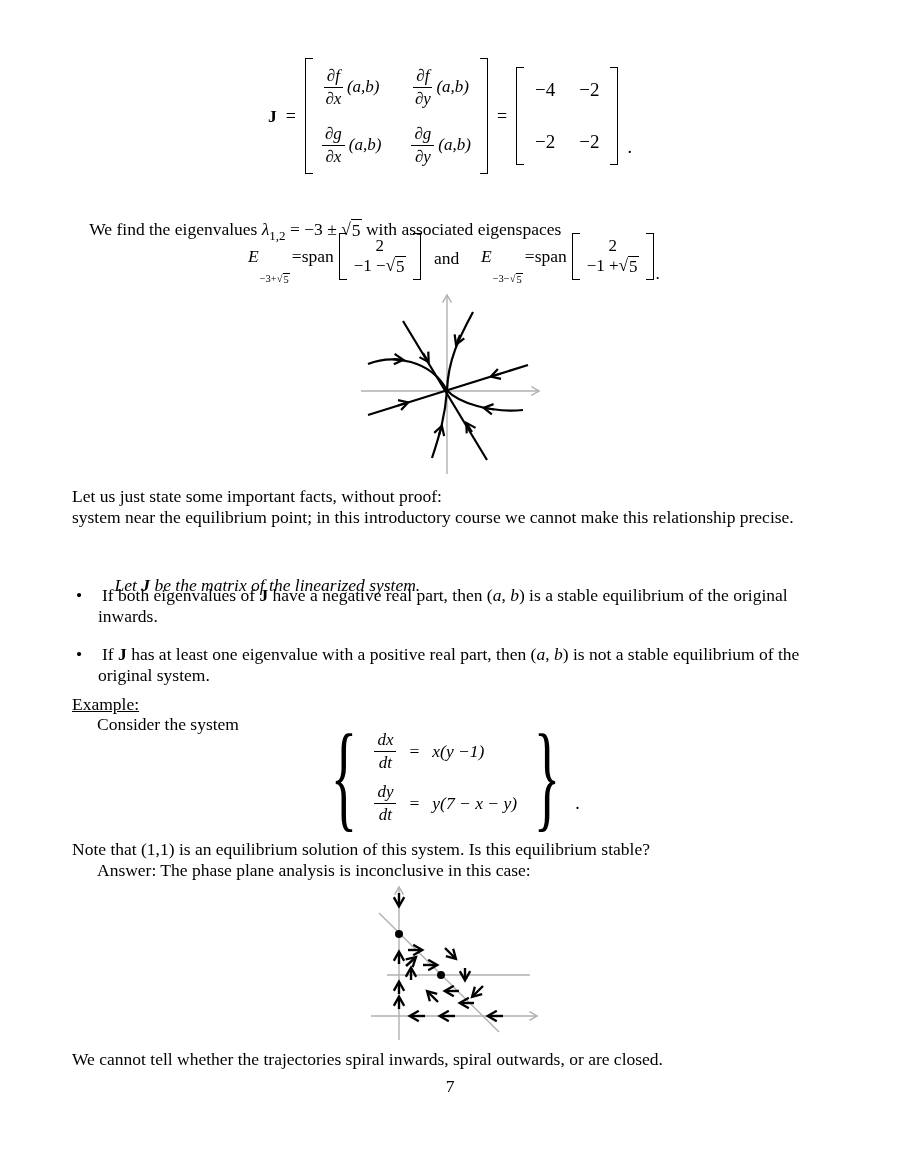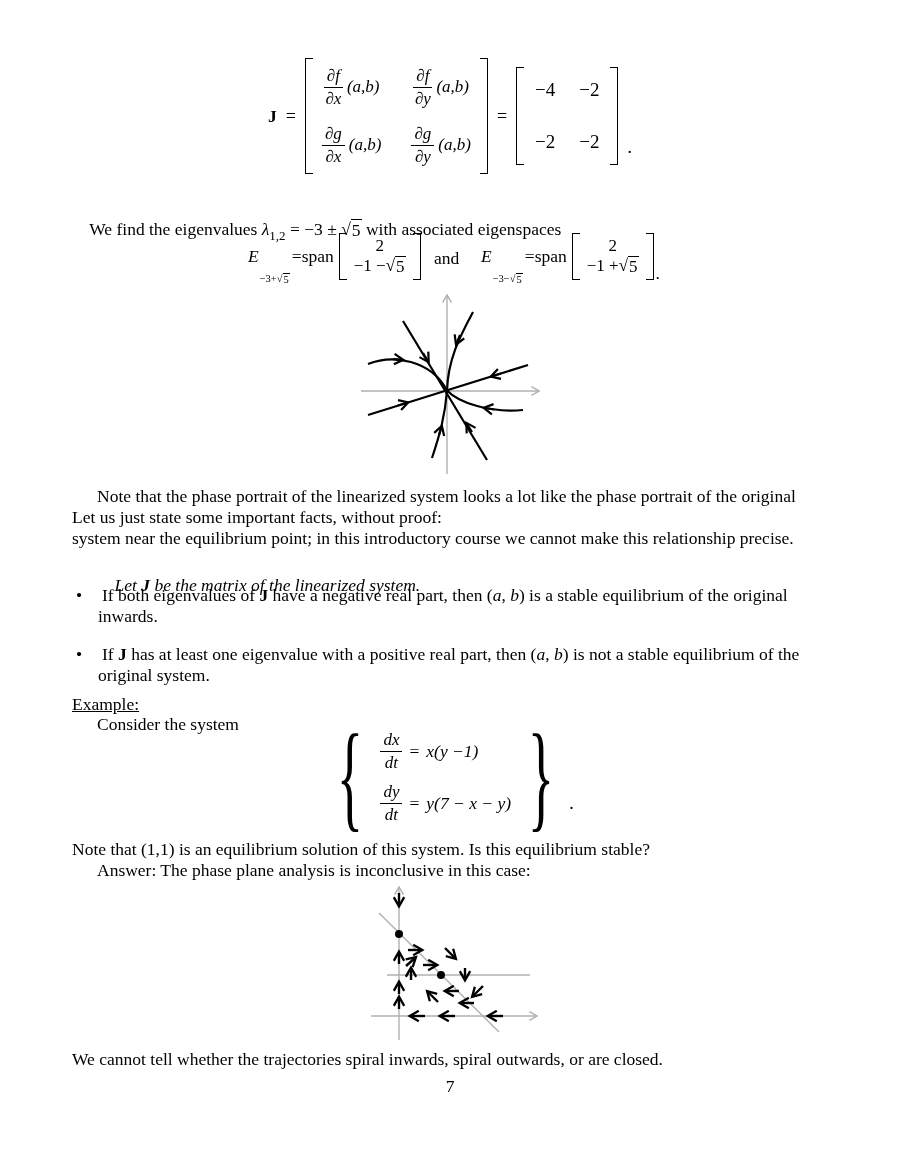--- a/index.html
+++ b/index.html
@@ -40,21 +40,21 @@
   .vrow{display:inline-flex;align-items:baseline;}
   .vper{align-self:flex-end;margin:0 0 -4px 2px;}
   
   .brow{display:flex;}
   .bdot{display:inline-block;width:26px;padding-left:4px;flex:0 0 26px;}
   .bindent{margin-left:26px;}
   .underline{text-decoration:underline;}
   
   .brace{font-size:100px;font-weight:400;line-height:0.78;transform:scale(0.55,1.18);}
   .odecol{display:flex;flex-direction:column;gap:10px;margin:0 2px;}
-  .oderow{display:flex;align-items:center;gap:7px;font-size:17.5px;}
+  .oderow{display:flex;align-items:center;gap:13px;font-size:17.5px;}
   .period-low2{align-self:flex-end;margin-bottom:10px;font-size:18px;}
   .center-line{left:0;right:0;text-align:center;}
 </style>
 </head>
 <body>
 
 <div class="page">
 
   <div class="abs row-center" style="top:58px;">
     <span class="t bold">J</span>
@@ -198,21 +198,20 @@
       <line x1="50" y1="117.5" x2="59" y2="114.7" marker-end="url(#f1b)"></line>
       <line x1="153" y1="85.5" x2="144" y2="88.3" marker-end="url(#f1b)"></line>
       <line x1="45" y1="71" x2="54" y2="71.7" marker-end="url(#f1b)"></line>
       <line x1="112" y1="47" x2="108.5" y2="55.5" marker-end="url(#f1b)"></line>
       <line x1="146" y1="121.5" x2="137" y2="120" marker-end="url(#f1b)"></line>
       <line x1="91" y1="147" x2="93.5" y2="139" marker-end="url(#f1b)"></line>
     </g>
   </svg>
 
   <div class="abs" style="left:72px;top:486px;">
-    <div class="t" style="text-indent:25px;">Note that the phase portrait of the linearized system looks a lot like the phase portrait of the original</div>
     <div class="t">Let us just state some important facts, without proof:</div>
     <div class="t">system near the equilibrium point; in this introductory course we cannot make this relationship precise.</div>
   </div>
 
   <div class="abs t" style="left:97px;top:554px;font-style:italic;">
     <span>Let </span><span class="bold">J</span><span> be the matrix of the linearized system.</span>
   </div>
 
   <div class="abs" style="left:72px;top:585px;">
     <div class="t brow">

